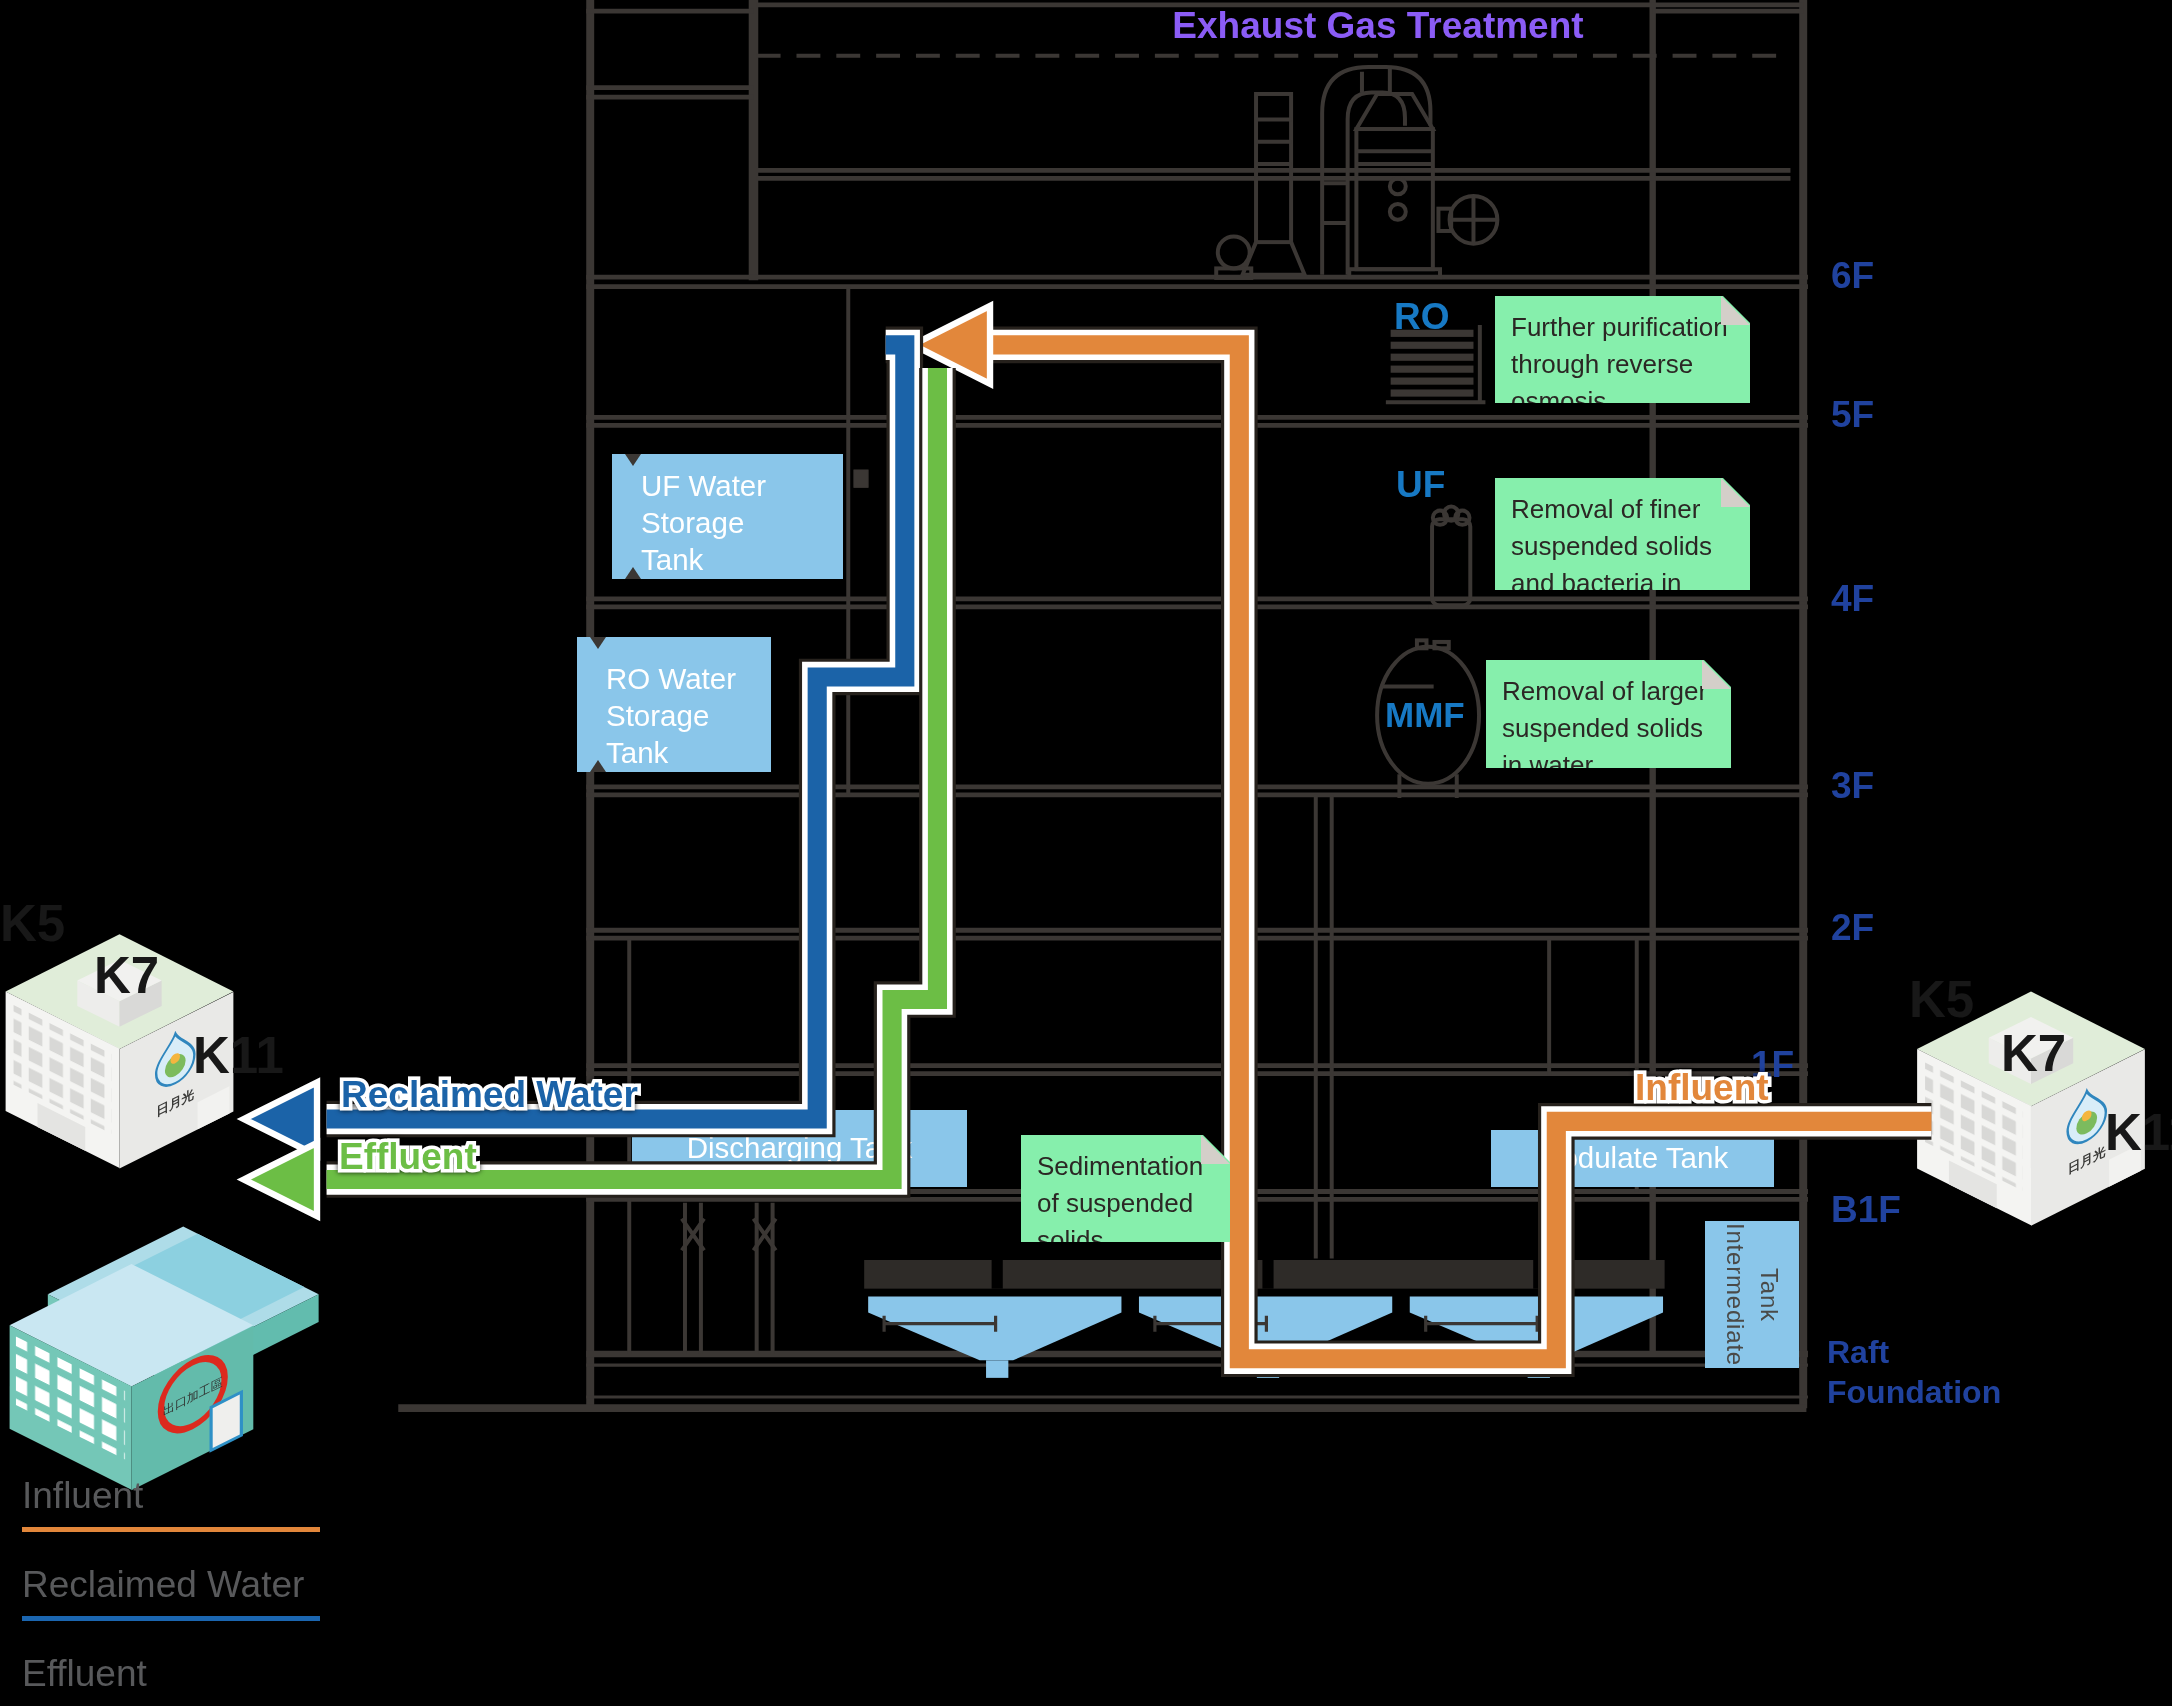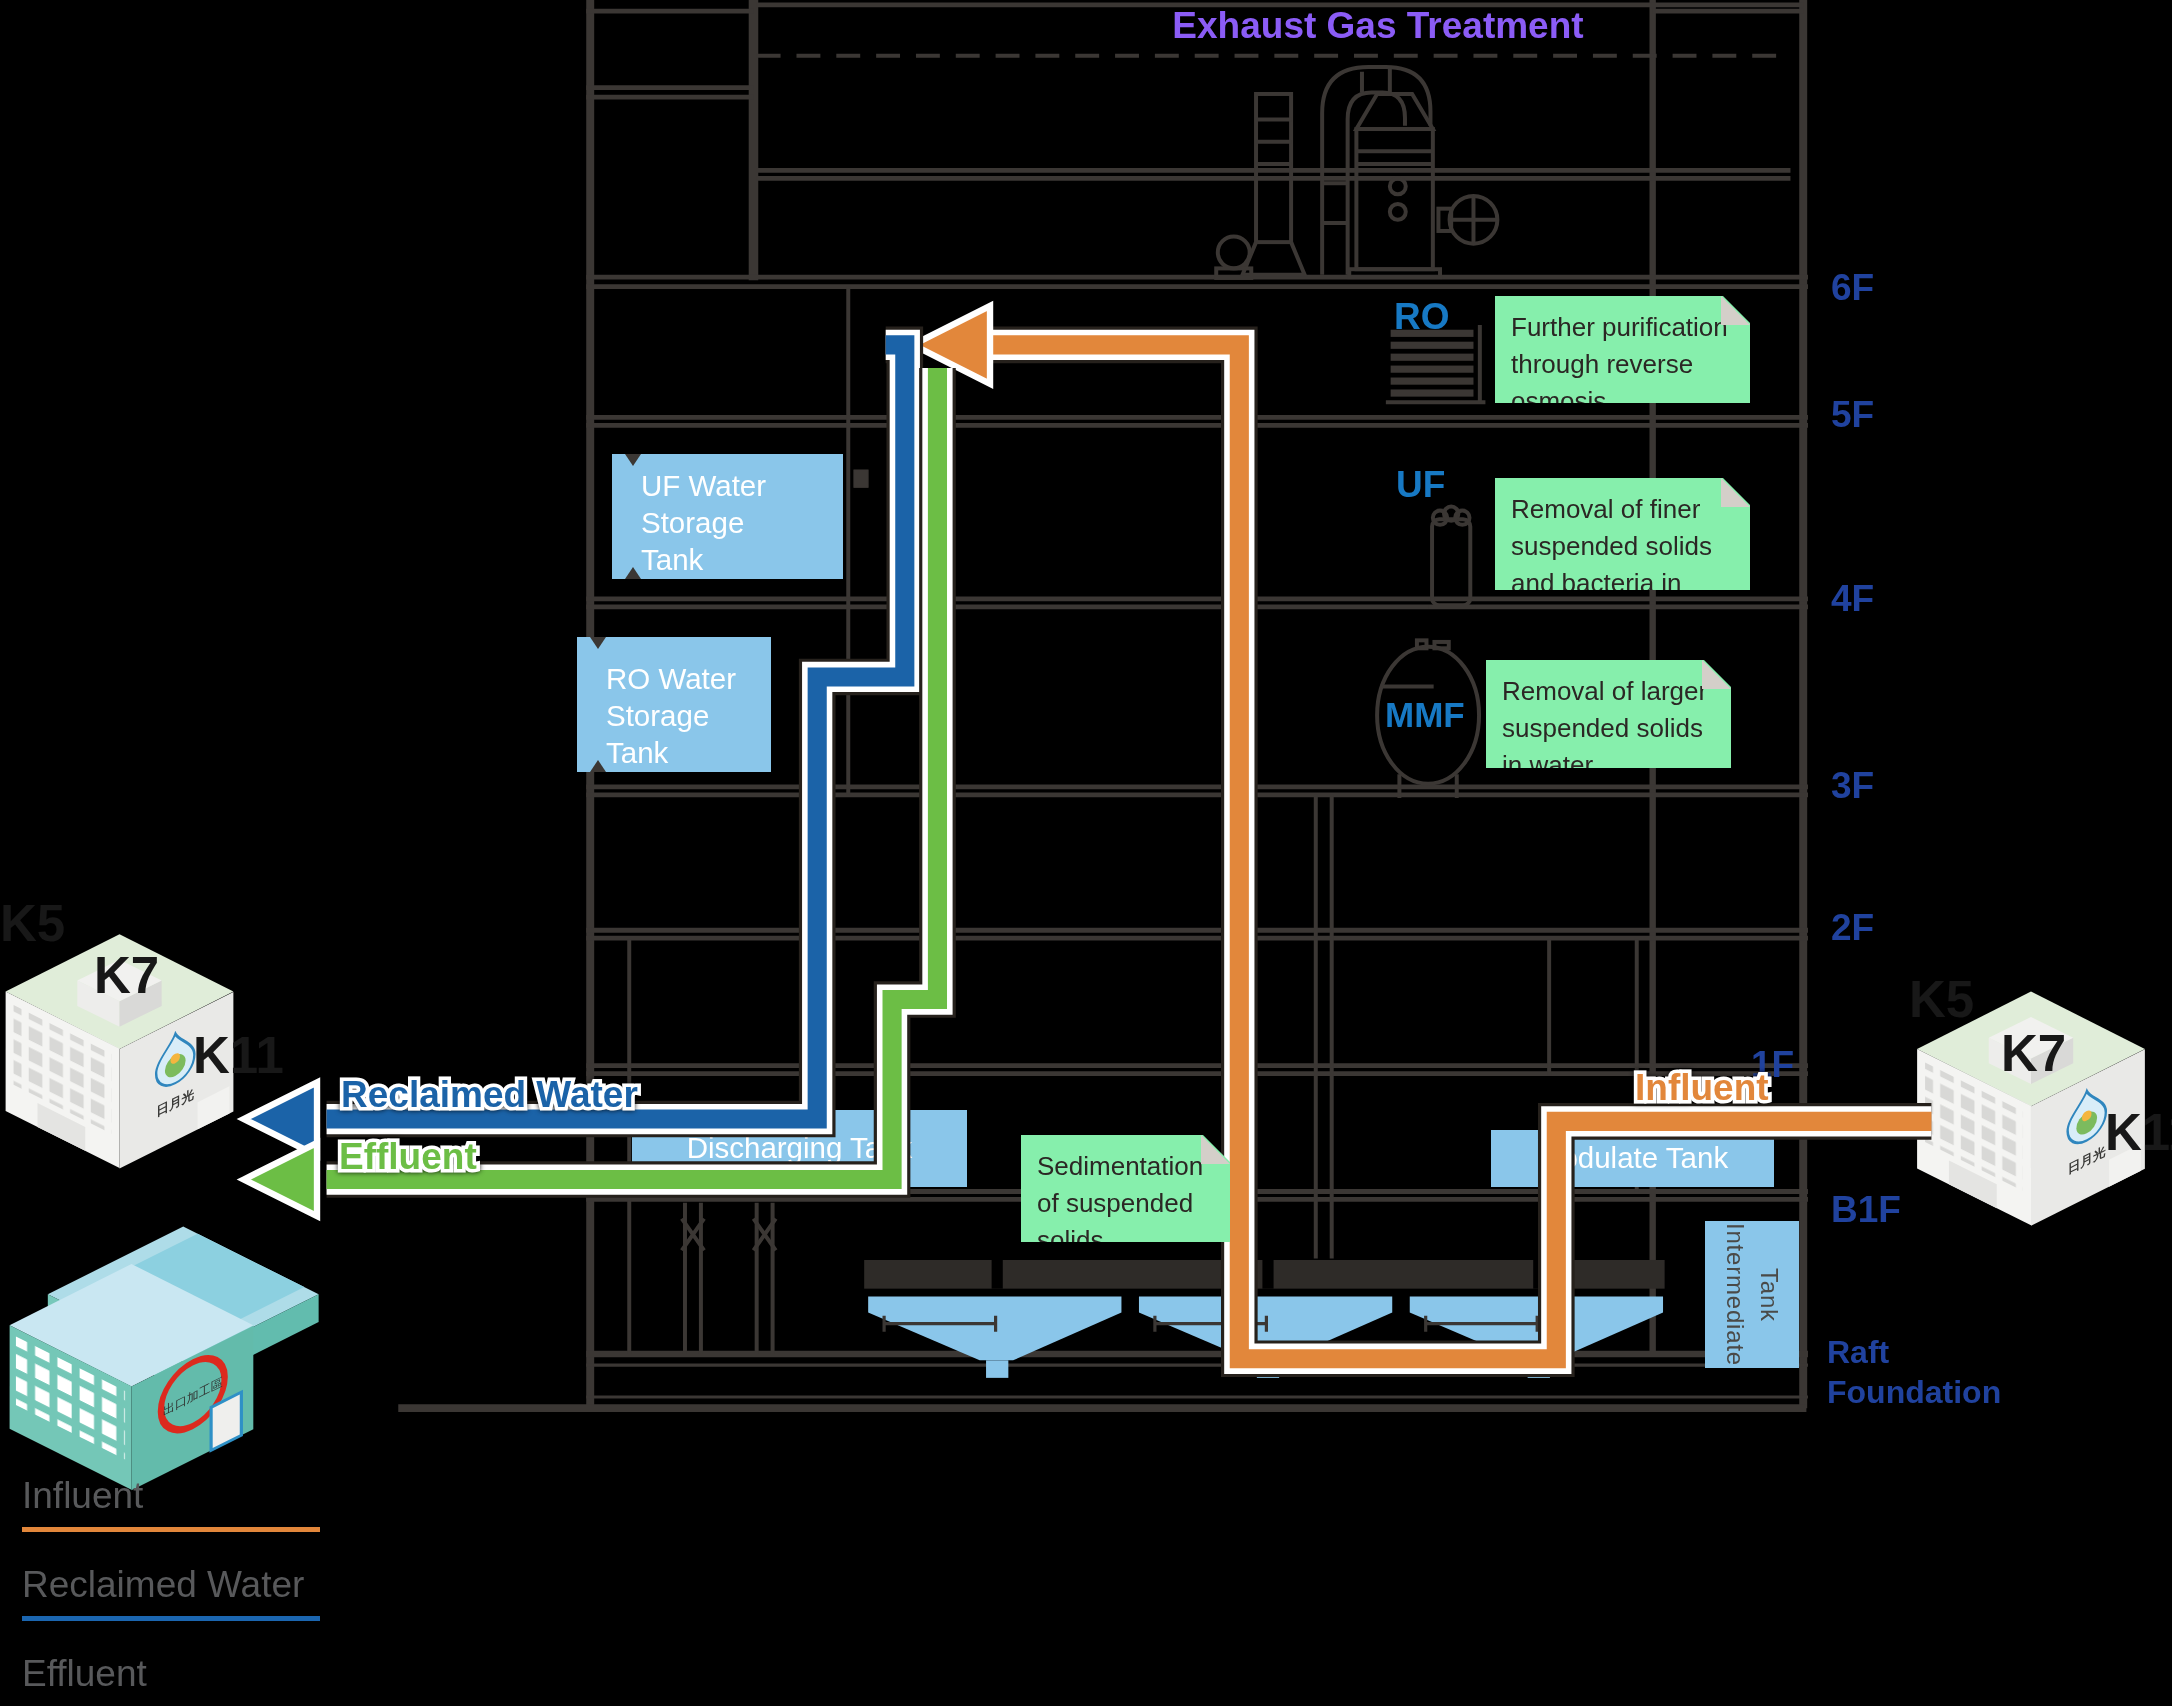--- a/index.html
+++ b/index.html
@@ -250,21 +250,21 @@
   </div>
   <div class="note" style="left:1486px;top:660px;width:245px;height:108px;">
     <span>Removal of larger suspended solids in water</span>
     <div class="fold"></div>
   </div>
   <div class="note" style="left:1021px;top:1135px;width:209px;height:107px;">
     <span>Sedimentation of suspended solids</span>
     <div class="fold"></div>
   </div>
 
-  <div class="floor" style="left:1831px;top:255px;margin-top:12px;">6F</div>
+  <div class="floor" style="left:1831px;top:255px;">6F</div>
   <div class="floor" style="left:1831px;top:394px;">5F</div>
   <div class="floor" style="left:1831px;top:578px;">4F</div>
   <div class="floor" style="left:1831px;top:765px;">3F</div>
   <div class="floor" style="left:1831px;top:907px;">2F</div>
   <div class="floor" style="left:1751px;top:1044px;">1F</div>
   <div class="floor" style="left:1831px;top:1189px;">B1F</div>
   <div class="floor small" style="left:1827px;top:1332px;width:151px;">Raft Foundation</div>
 
   <div class="flow reclaimed" style="left:341px;top:1074px;">Reclaimed Water</div>
   <div class="flow effluent" style="left:339px;top:1136px;">Effluent</div>

